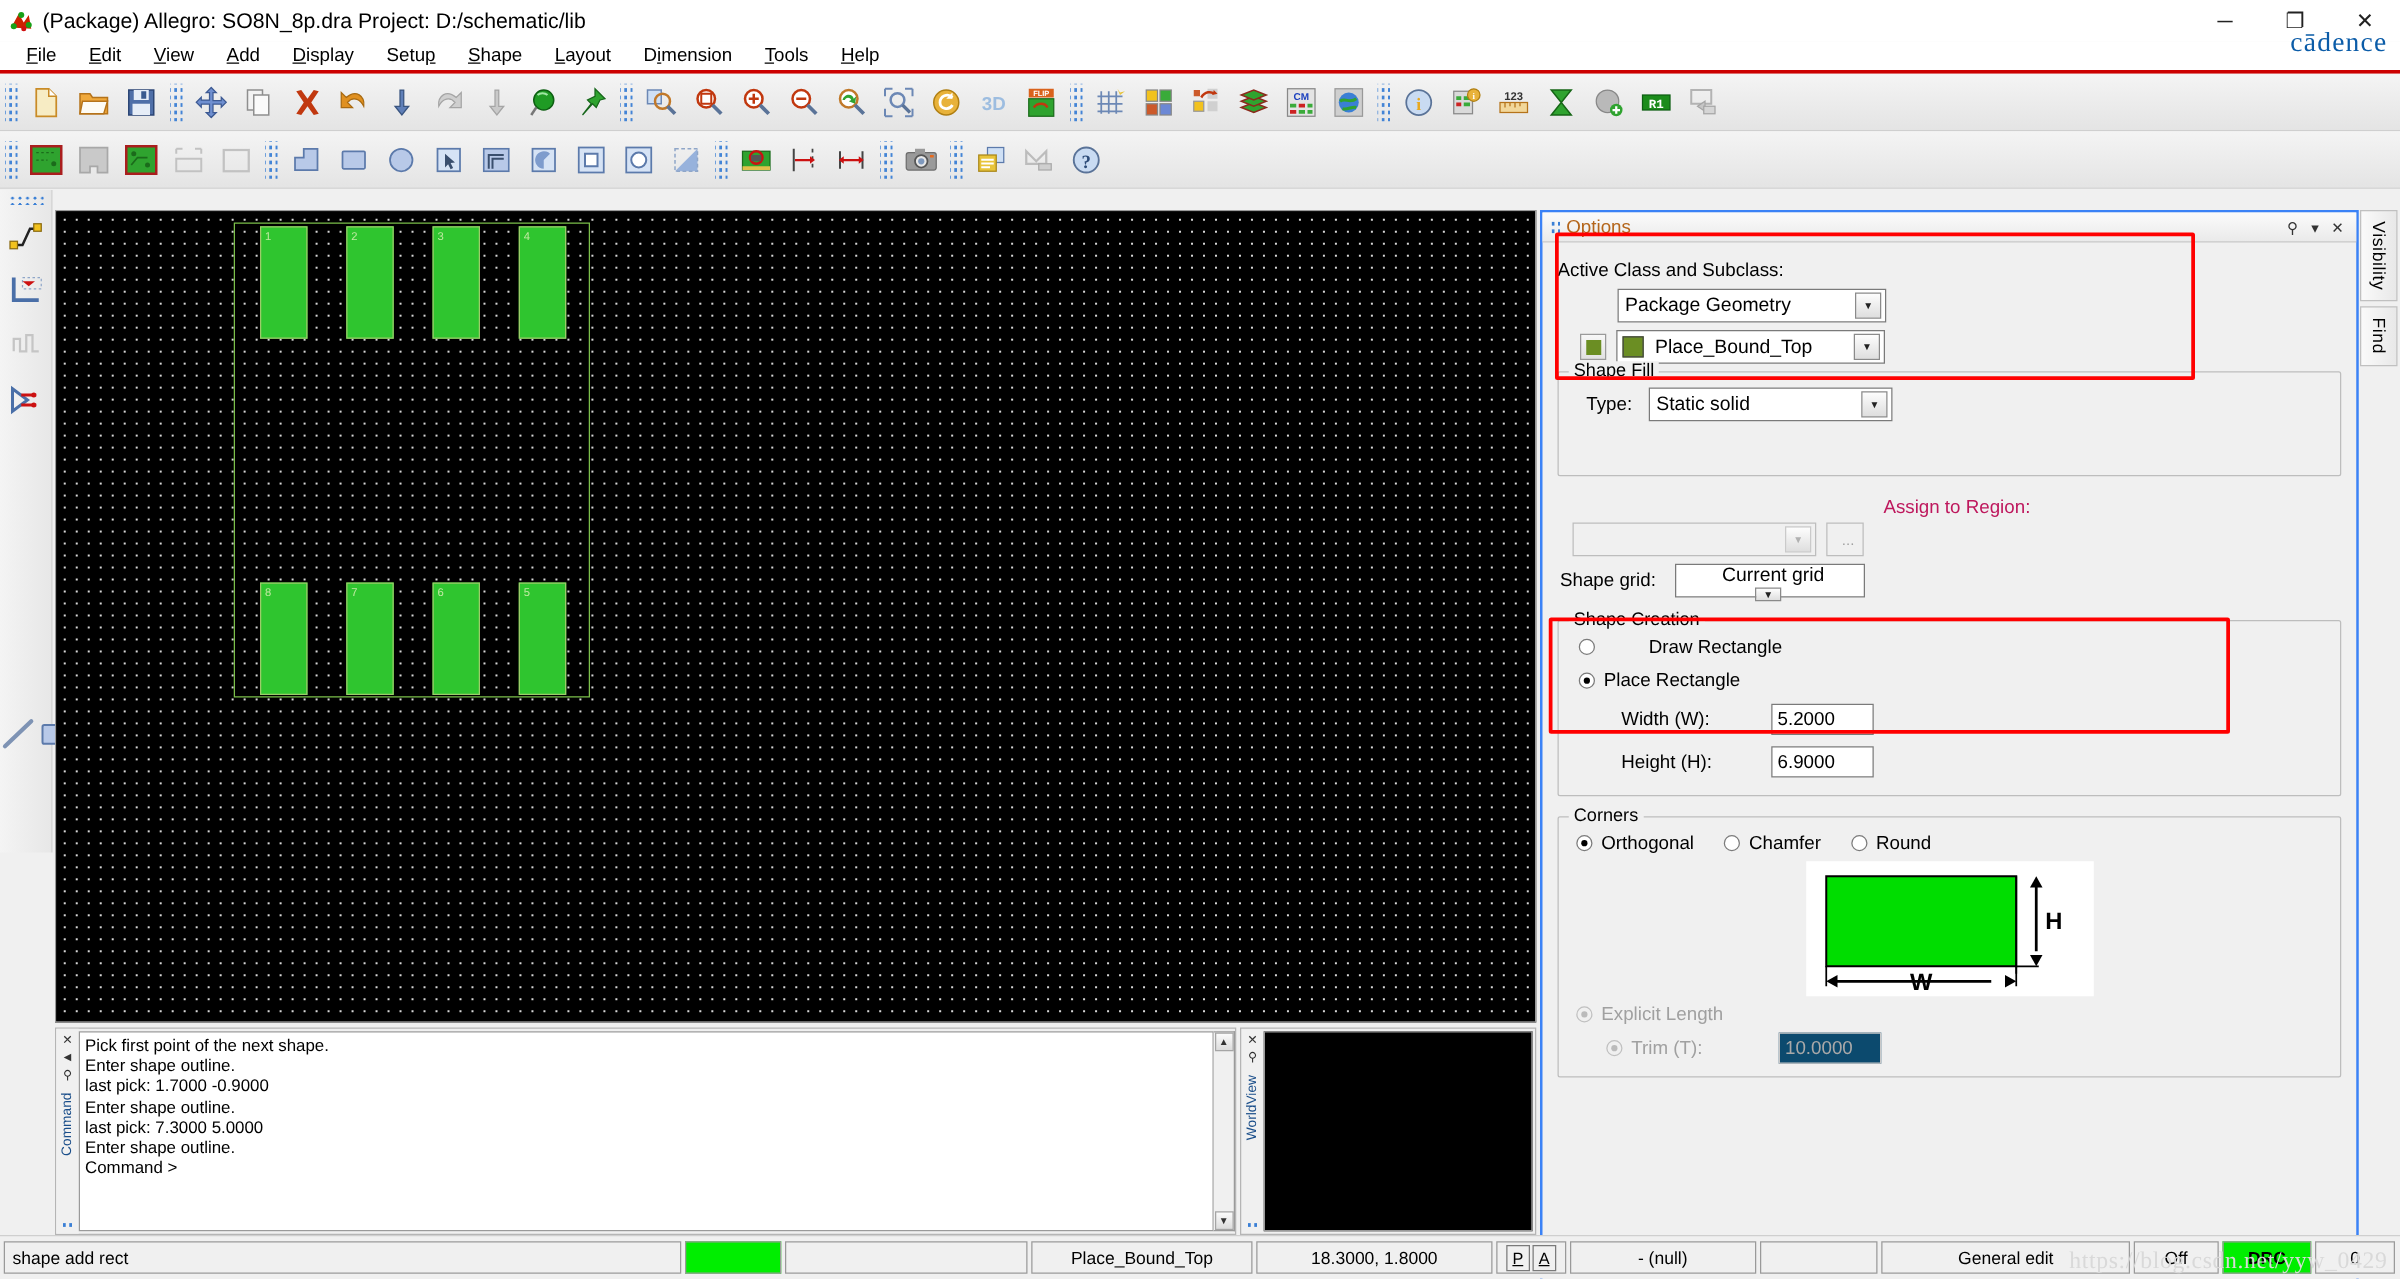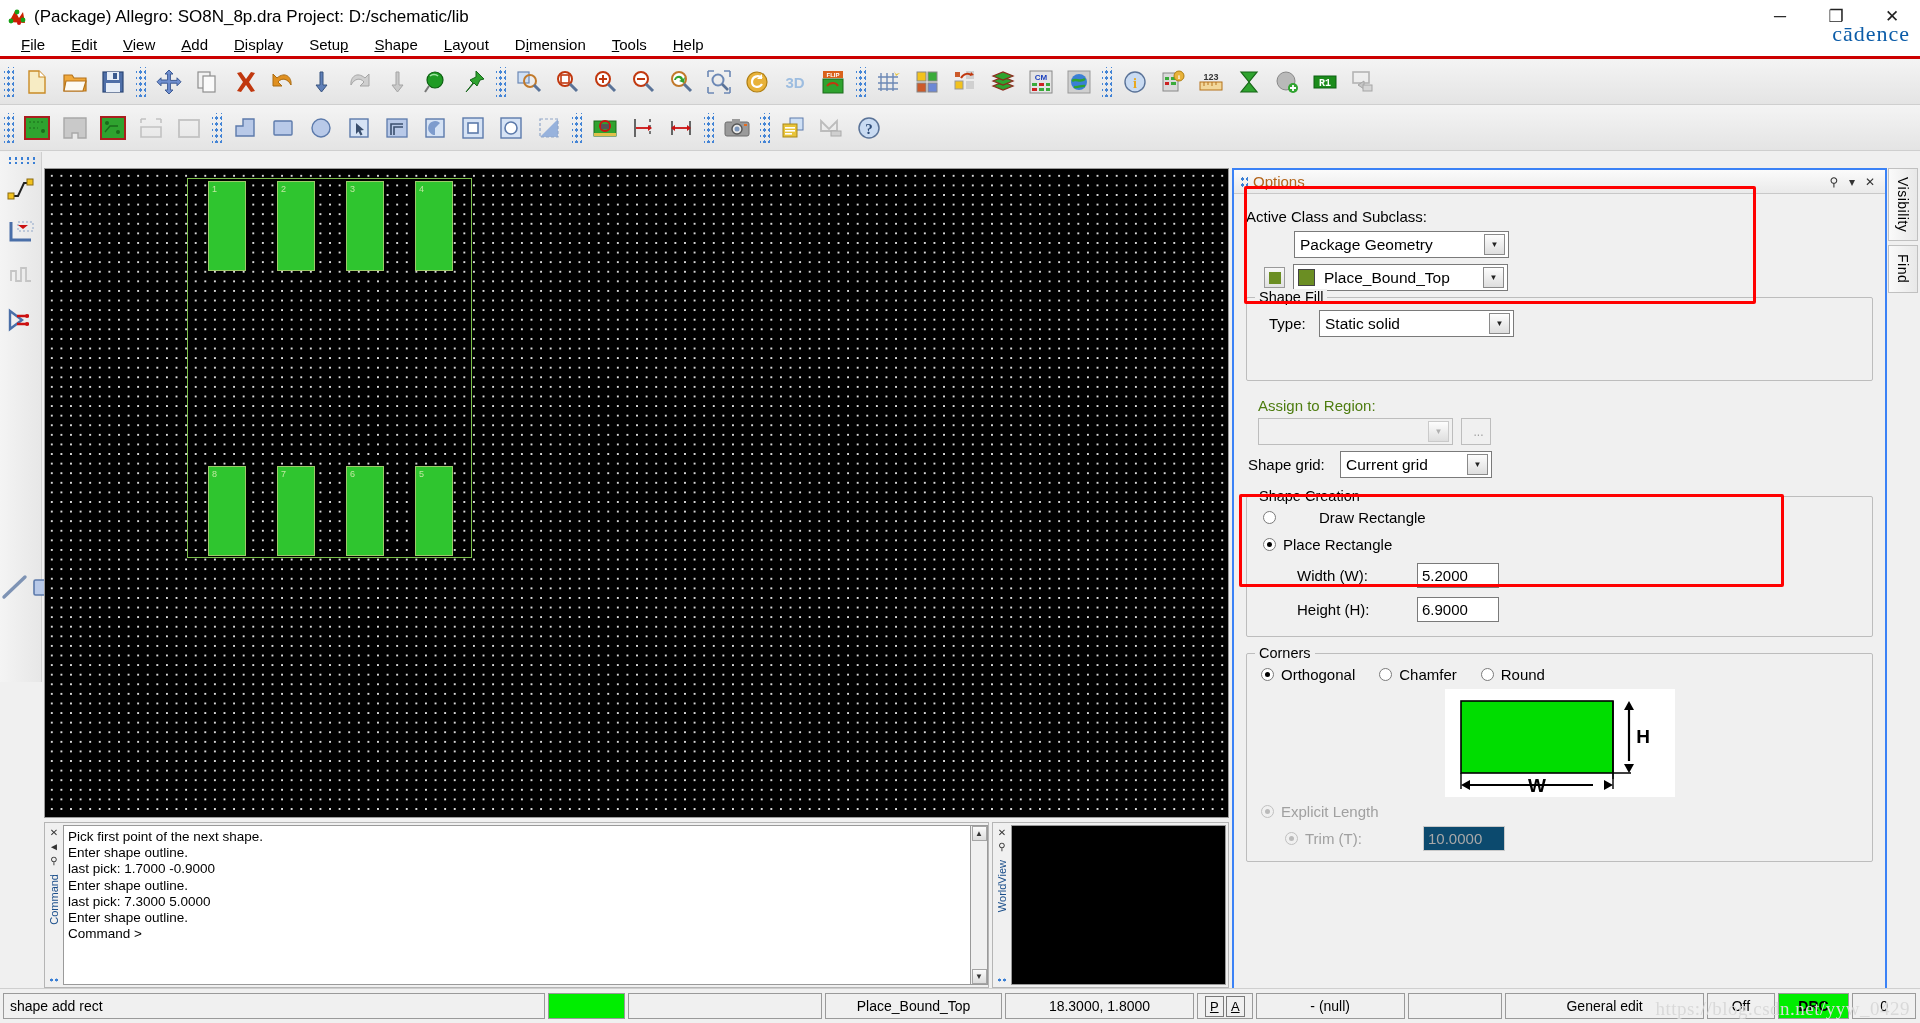--- a/index.html
+++ b/index.html
@@ -153,21 +153,21 @@
 
   .group {
     border:1px solid #bdbdbd; border-radius:2px; position:relative;
     margin-bottom:10px; padding:10px 10px 10px 10px;
   }
   .group > .legend {
     position:absolute; top:-9px; left:8px; background:#f0f0f0; padding:0 4px;
     font-size:14.5px; color:#000;
   }
   .plainlabel { font-size:15px; color:#000; }
-  .plainlabel.dim { color:#4d7c0f; }
+  .plainlabel.dim { color:#be185d;text-align:center; }
 
   .row { display:flex; align-items:center; margin-bottom:8px; }
   .lbl { font-size:15px; color:#000; white-space:nowrap; }
   .lbl.dim { color:#a0a0a0; }
 
   .combo {
     height:27px; background:#fff; border:1px solid #7a7a7a; display:flex; align-items:center;
     position:relative;
   }
   .combo.dim { background:#f0f0f0; border-color:#bdbdbd; }
@@ -846,21 +846,21 @@
           <div class="combo dim" style="width:195px;">
             <div class="val"></div>
             <div class="arrow">▼</div>
           </div>
           <div class="combo dim" style="width:30px; justify-content:center; margin-left:8px;">
             <div class="val" style="flex:none;font-size:12px;">...</div>
           </div>
         </div>
         <div class="row" style="margin-left:2px;">
           <div class="lbl" style="width:92px;">Shape grid:</div>
-          <div class="combo" style="width:152px;">
+          <div class="combo" style="width:152px;flex-direction:column;">
             <div class="val">Current grid</div>
             <div class="arrow">▼</div>
           </div>
         </div>
       </div>
 
       <div class="group" style="margin-top:18px; padding:12px 10px 14px 10px;">
         <div class="legend">Shape Creation</div>
         <div class="row" style="margin-left:6px; margin-bottom:10px;gap:36px;">
           <span class="radio"></span>

